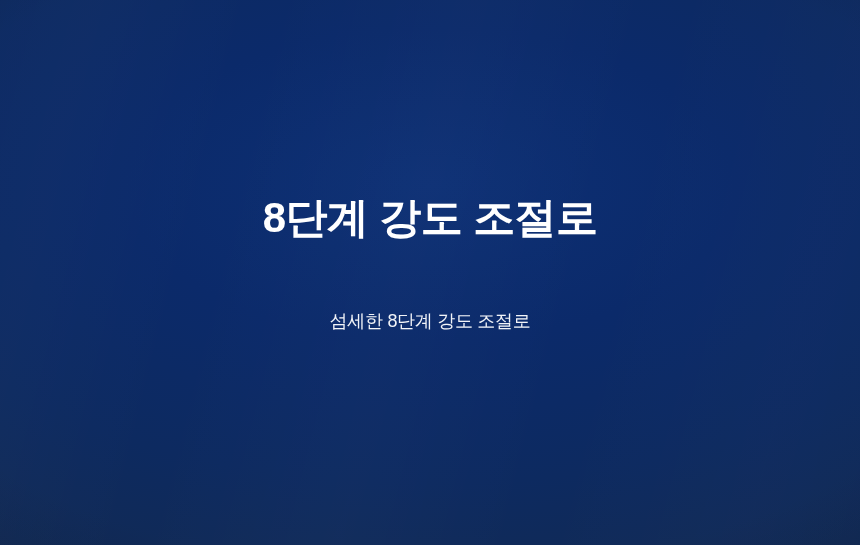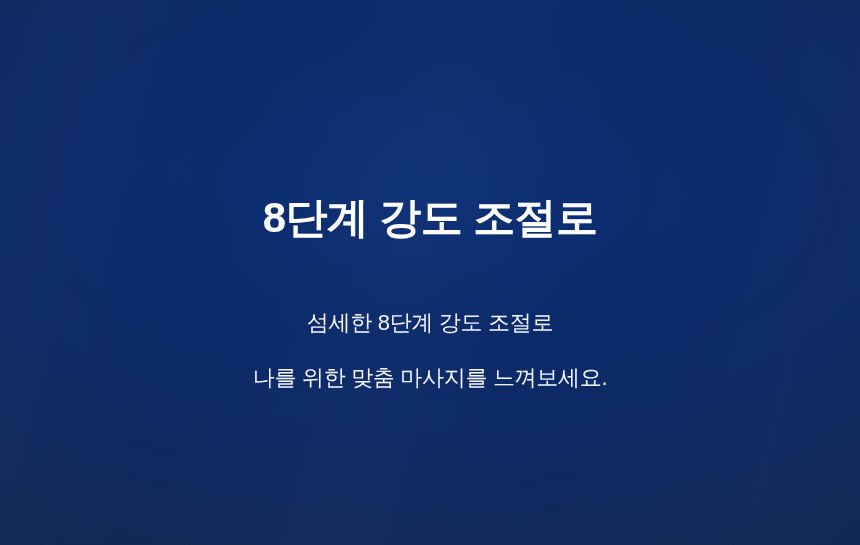--- a/index.html
+++ b/index.html
@@ -93,21 +93,21 @@
   }
 
   .headline-line-2 {
     color: #e9d6bd;
     padding-top: 32px;
   }
 
   .subtitle {
     margin: 0;
     padding: 0;
-    font-size: 22px;
+    font-size: 18px;
     font-weight: 400;
     letter-spacing: -0.3px;
     line-height: 1;
     color: #f2f4f8;
   }
 
   .subtitle-line {
     display: block;
   }
 
@@ -129,17 +129,16 @@
   <div class="bg-vignette"></div>
 
   <div class="content">
 
     <h1 class="headline">
       <span class="headline-line headline-line-1">8단계 강도 조절로</span>
     </h1>
 
     <p class="subtitle">
       <span class="subtitle-line subtitle-line-1">섬세한 8단계 강도 조절로</span>
-      <span class="subtitle-line subtitle-line-2">나를 위한 맞춤 마사지를 느껴보세요.</span>
     </p>
 
   </div>
 </div>
 
 </body></html>

